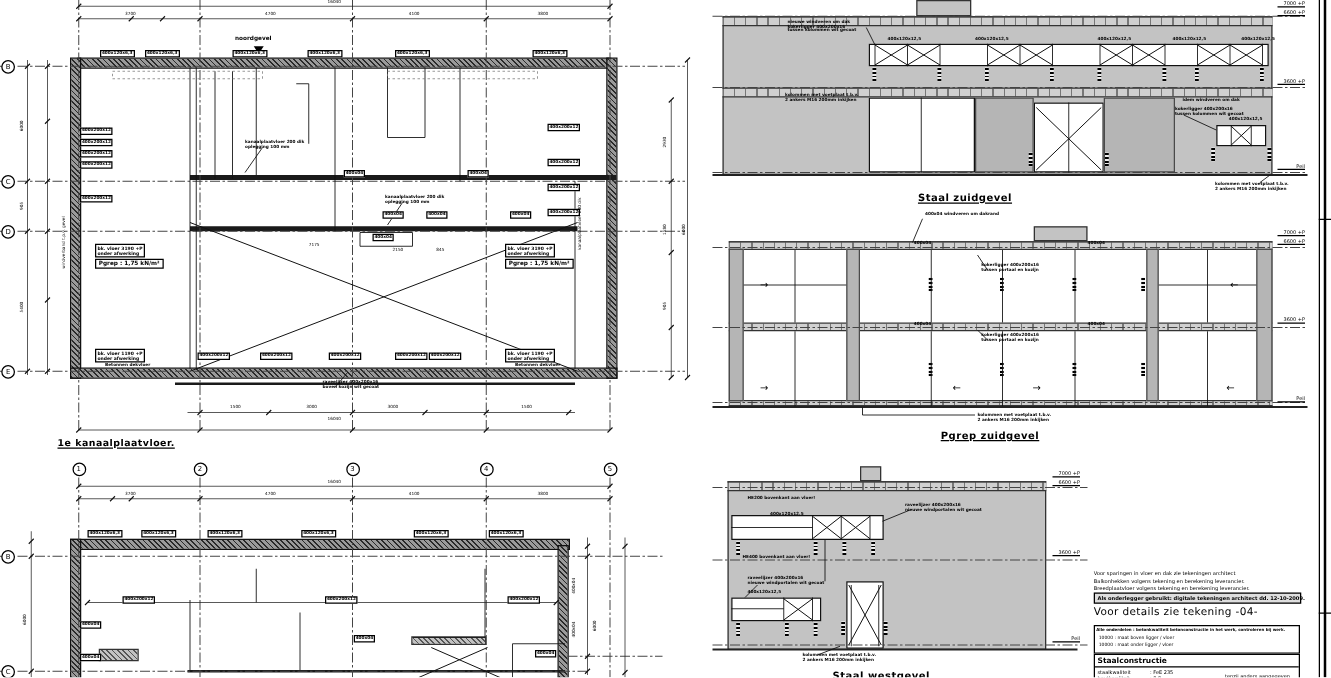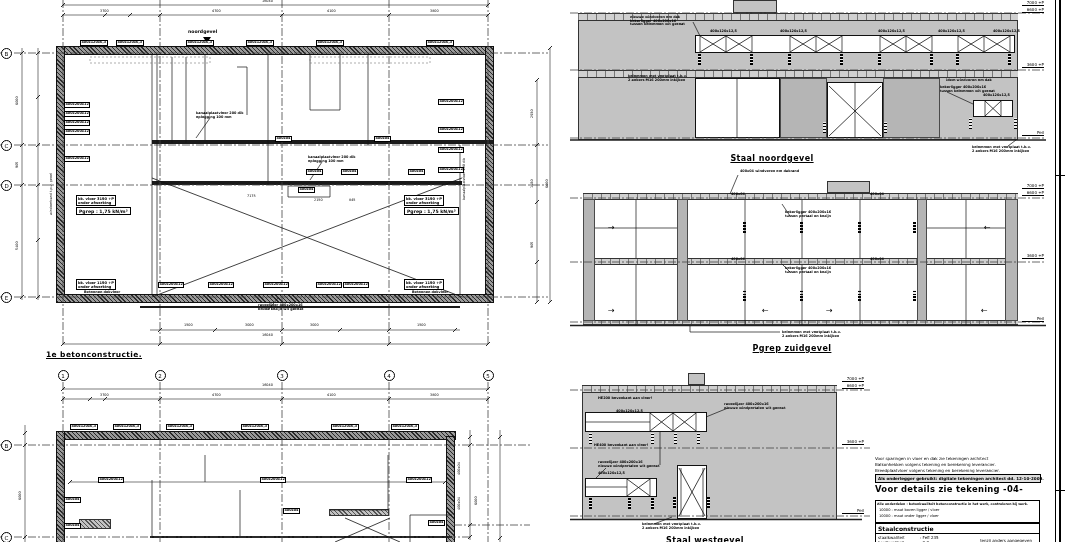--- a/index.html
+++ b/index.html
@@ -30,21 +30,21 @@
   .ann.box{border:.5px solid #000;background:#fff;font-size:3.4px;font-weight:700;padding:0 .5px;}
   .ann.blk{font-size:3.4px;font-weight:700;}
   .ann.ldr{font-size:3.4px;font-weight:700;white-space:pre-line;}
   .ann.dim{font-size:3.4px;}
   .ann.vtxt{font-size:3.4px;transform:rotate(-90deg);transform-origin:0 0;}
   .ann.arrow{font-size:8px;font-weight:400;}
   .annlayer{position:absolute;left:0;top:0;width:1065px;height:542px;pointer-events:none;}
   
   .note-s{position:absolute;font-size:4.1px;white-space:nowrap;}
   .note-boxed{position:absolute;font-size:4.1px;font-weight:700;border:1px solid #000;background:#dedede;padding:1px 2px;white-space:nowrap;}
-  .note-big{position:absolute;font-size:8.4px;font-weight:700;letter-spacing:.3px;white-space:nowrap;}
+  .note-big{position:absolute;font-size:8.4px;font-weight:400;letter-spacing:.3px;white-space:nowrap;}
   .legendbox{position:absolute;border:1px solid #000;background:#fff;}
   .legend-t{position:absolute;font-size:3.2px;font-weight:700;white-space:nowrap;}
   .legend-i{position:absolute;font-size:3.6px;white-space:nowrap;}
   .tablebox{position:absolute;border:1px solid #000;background:#fff;}
   .table-h{position:absolute;font-size:6px;font-weight:700;border-bottom:1px solid #000;width:100%;padding:1px 2px;box-sizing:border-box;}
   .table-c{position:absolute;font-size:4px;white-space:nowrap;}
   svg{position:absolute;left:0;top:0;pointer-events:none;}
   .sheetline{position:absolute;background:#000;}
 </style>
 </head>
@@ -194,32 +194,32 @@
   <div class="bubble" style="left:1px;top:179.5px;">D</div>
   <div class="bubble" style="left:1px;top:291.5px;">E</div>
   <div class="bubble" style="left:57.5px;top:369.5px;">1</div>
   <div class="bubble" style="left:154.5px;top:369.5px;">2</div>
   <div class="bubble" style="left:276.5px;top:369.5px;">3</div>
   <div class="bubble" style="left:383.5px;top:369.5px;">4</div>
   <div class="bubble" style="left:482.5px;top:369.5px;">5</div>
   <div class="bubble" style="left:1px;top:439.5px;">B</div>
   <div class="bubble" style="left:1px;top:531.5px;">C</div>
 
-  <div class="title" style="left:46px;top:350px;font-size:7.5px;">1e betonconstructie.</div>
+  <div class="title" style="left:46px;top:350px;font-size:7.5px;">1e kanaalplaatvloer.</div>
   <div class="marker" style="left:188px;top:29px;">noordgevel</div>
   <div class="tri" style="left:203px;top:37px;"></div>
 
   <div class="loadbox" style="left:76px;top:195px;"><span>bk. vloer 3190 +P</span><br><span>onder afwerking</span></div>
   <div class="pgrepbox" style="left:76px;top:207px;">Pgrep : 1,75 kN/m²</div>
   <div class="loadbox" style="left:404px;top:195px;"><span>bk. vloer 3190 +P</span><br><span>onder afwerking</span></div>
   <div class="pgrepbox" style="left:404px;top:207px;">Pgrep : 1,75 kN/m²</div>
   <div class="loadbox" style="left:76px;top:279px;"><span>bk. vloer 1190 +P</span><br><span>onder afwerking</span></div>
   <div class="loadbox" style="left:404px;top:279px;"><span>bk. vloer 1190 +P</span><br><span>onder afwerking</span></div>
 
-  <div class="title" style="left:712px;top:154px;width:120px;text-align:center;">Staal noordgevel</div>
+  <div class="title" style="left:712px;top:154px;width:120px;text-align:center;">Staal zuidgevel</div>
   <div class="title" style="left:732px;top:344px;width:120px;text-align:center;">Pgrep zuidgevel</div>
   <div class="title" style="left:640px;top:536px;width:130px;text-align:center;">Staal westgevel</div>
 
   <div class="lvl" style="left:1022px;top:1px;">7000 +P</div>
   <div class="lvl" style="left:1022px;top:8px;">6600 +P</div>
   <div class="lvl" style="left:1022px;top:63px;">3600 +P</div>
   <div class="lvl" style="left:1022px;top:131px;">Peil</div>
   <div class="lvl" style="left:1022px;top:184px;">7000 +P</div>
   <div class="lvl" style="left:1022px;top:191px;">6600 +P</div>
   <div class="lvl" style="left:1022px;top:254px;">3600 +P</div>

